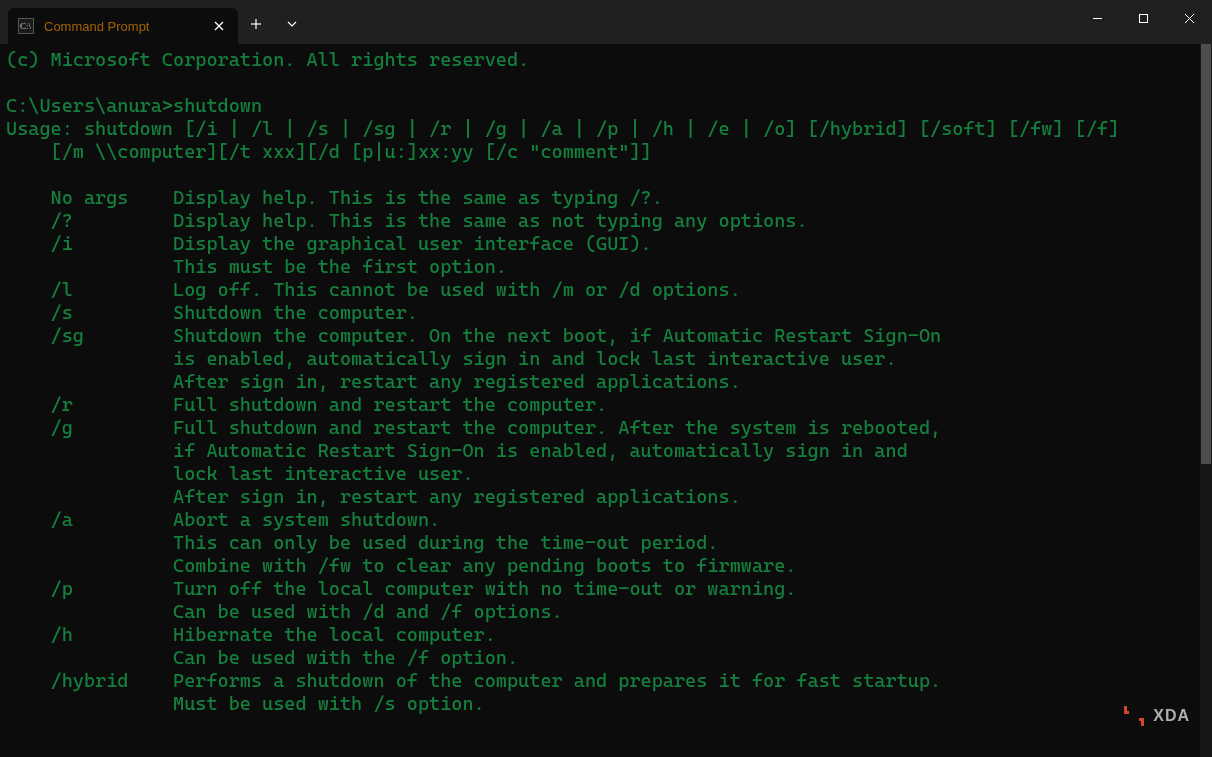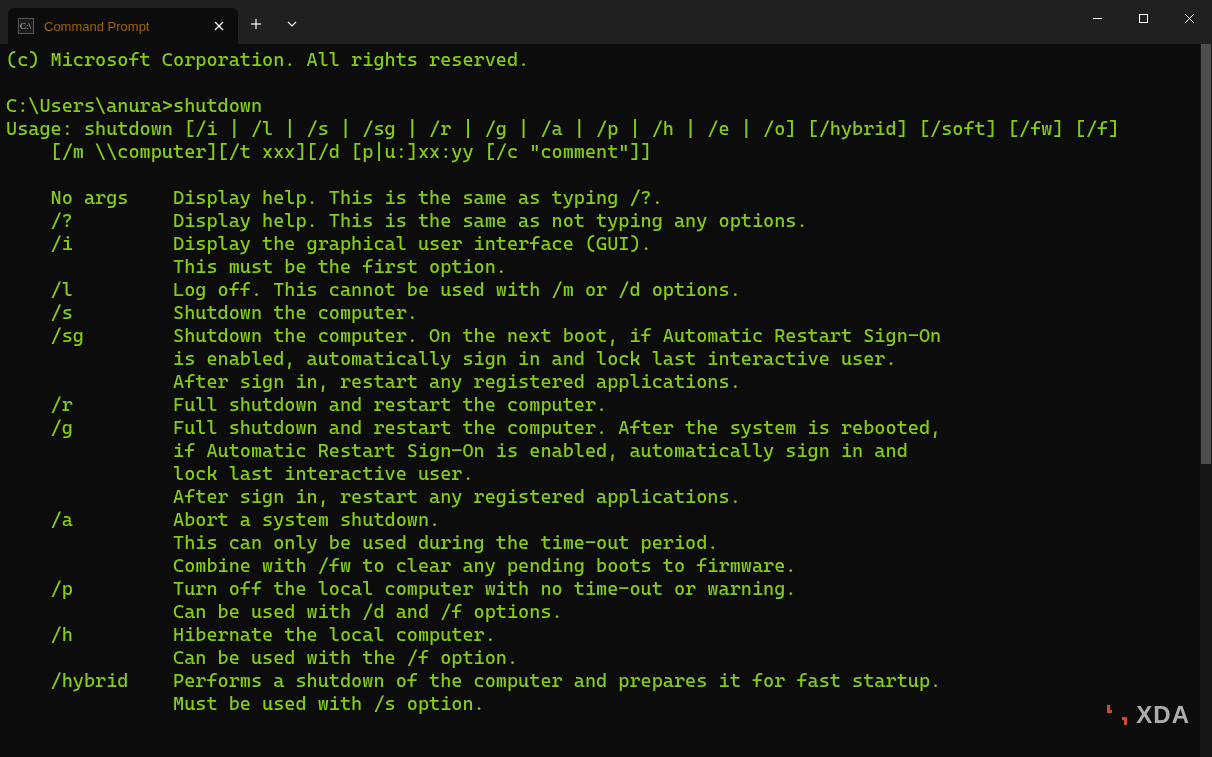--- a/index.html
+++ b/index.html
@@ -85,21 +85,21 @@
   display: flex;
   align-items: center;
   justify-content: center;
   color: #ffffff;
 }
 .terminal {
   padding: 4px 6px;
   font-size: 19px;
   line-height: 23px;
   white-space: pre;
-  color: #84cc16;
+  color: #15803d;
   position: relative;
   height: calc(100% - 44px);
   overflow: hidden;
   letter-spacing: 0px;
 }
 .scrollbar {
   position: absolute;
   right: 0;
   top: 44px;
   width: 12px;
@@ -121,21 +121,21 @@
   bottom: 28px;
   display: flex;
   align-items: center;
   gap: 6px;
   opacity: 0.9;
 }
 .watermark-icon svg { display:block; }
 .watermark-text {
   font-family: 'Segoe UI', Arial, sans-serif;
   font-weight: 700;
-  font-size: 24px;
+  font-size: 16px;
   color: #bfbfbf;
   letter-spacing: 1px;
 }
 svg { display: block; }
 </style>
 </head>
 <body>
 
 <div class="titlebar">
   <div class="tabs-area">

